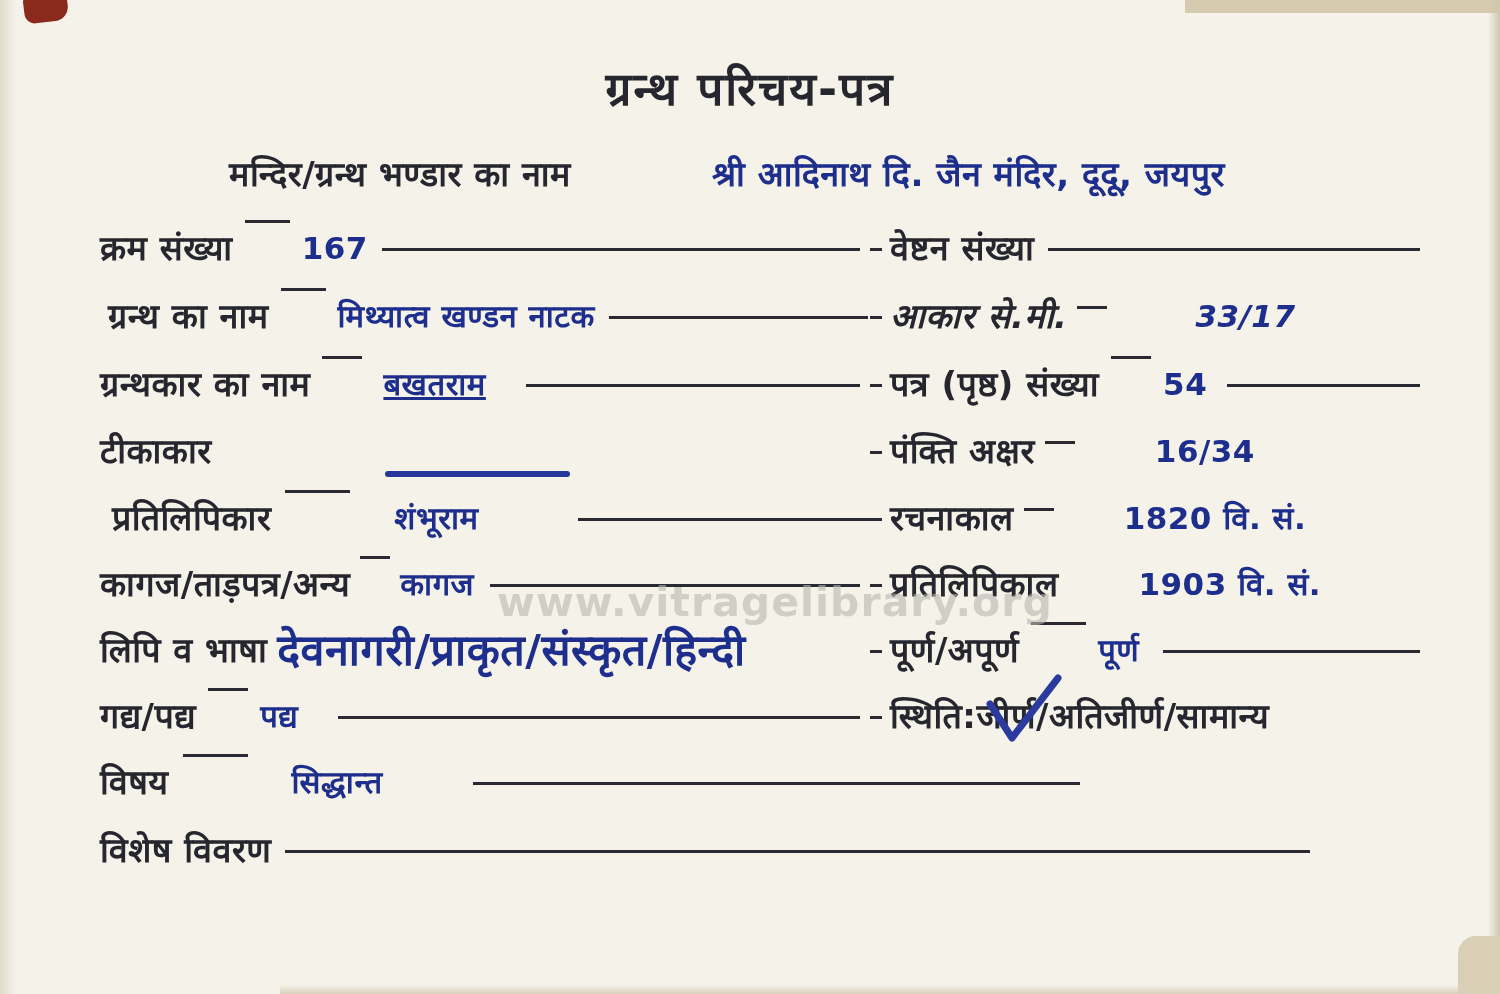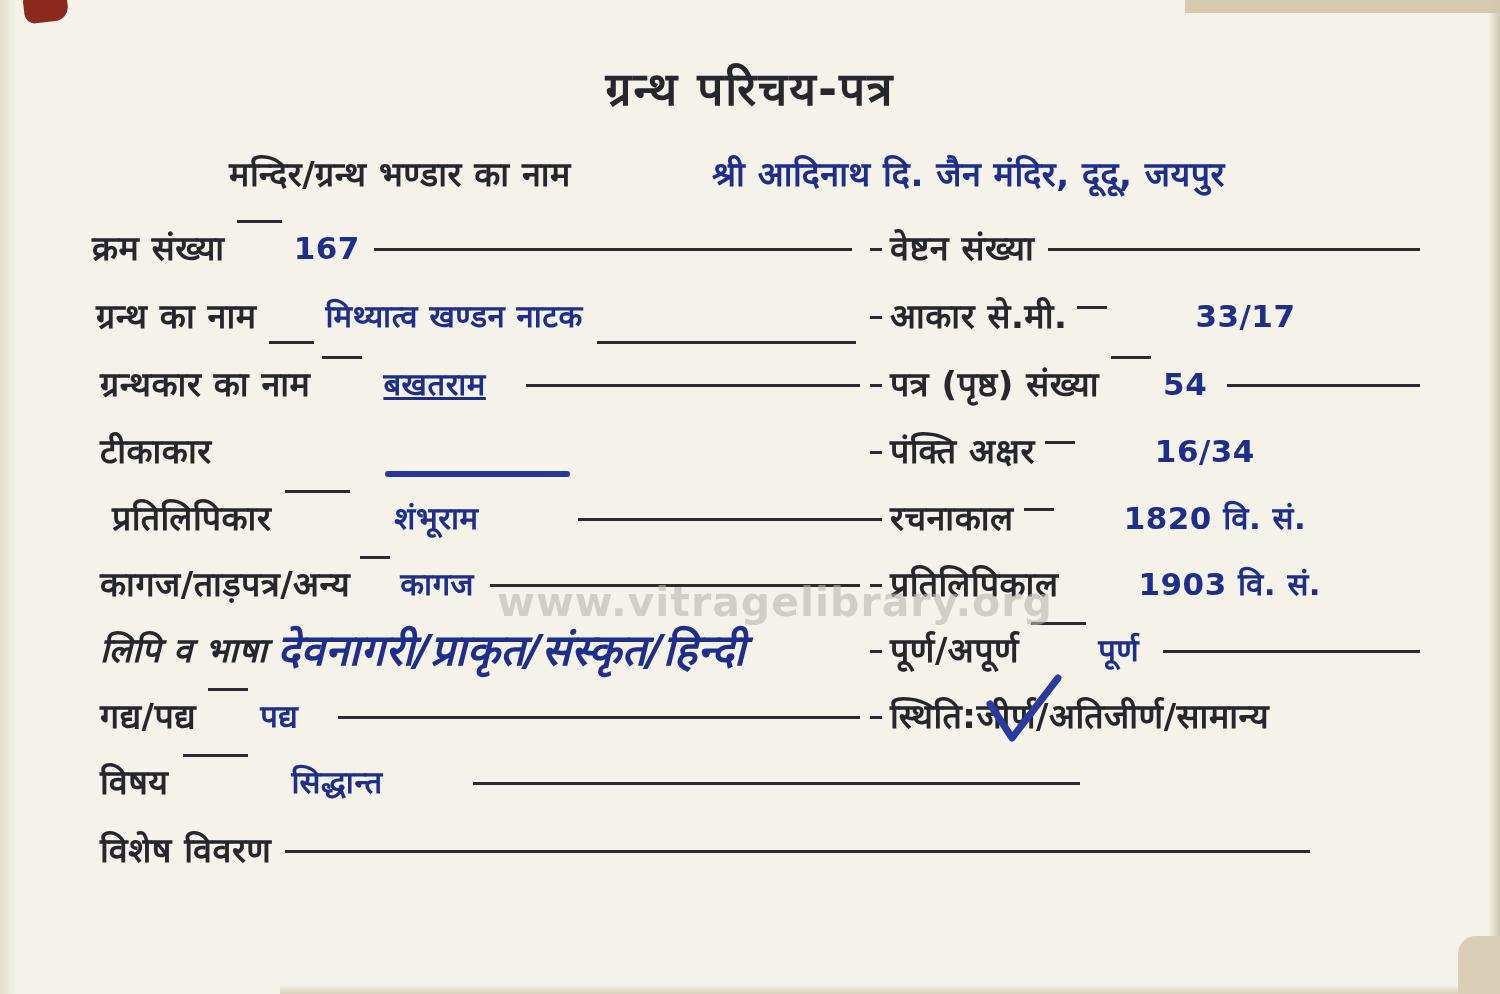--- a/index.html
+++ b/index.html
@@ -46,39 +46,39 @@
 
   <div class="title">ग्रन्थ परिचय-पत्र</div>
 
   <div class="row" style="left:100px;top:146px;width:600px;justify-content:center;">
     <span class="lbl">मन्दिर/ग्रन्थ भण्डार का नाम</span>
   </div>
   <div class="row" style="left:712px;top:146px;width:700px;">
     <span class="val" style="font-size:34px;">श्री आदिनाथ दि. जैन मंदिर, दूदू, जयपुर</span>
   </div>
 
-  <div class="row" style="left:92px;top:220px;width:760px;text-align:center;">
+  <div class="row" style="left:100px;top:220px;width:760px;text-align:center;">
     <span class="lbl">क्रम संख्या</span>
     <span class="rule w45"></span>
     <span class="val">167</span>
     <span class="rule grow" style="margin-left:14px;"></span>
   </div>
   <div class="row" style="left:870px;top:220px;width:550px;">
     <span class="rule w12"></span>
     <span class="lbl">वेष्टन संख्या</span>
     <span class="rule grow" style="margin-left:14px;"></span>
   </div>
 
-  <div class="row" style="left:96px;top:288px;width:760px;align-items:flex-end;">
+  <div class="row" style="left:108px;top:288px;width:760px;">
     <span class="lbl">ग्रन्थ का नाम</span>
     <span class="rule w45"></span>
     <span class="val">मिथ्यात्व खण्डन नाटक</span>
     <span class="rule grow" style="margin-left:14px;"></span>
   </div>
-  <div class="row" style="left:870px;top:288px;width:550px;">
+  <div class="row" style="left:870px;top:288px;width:550px;font-style:italic;">
     <span class="rule w12"></span>
     <span class="lbl">आकार से.मी.</span>
     <span class="rule w30" style="margin-top:18px;"></span>
     <span class="val" style="margin-left:78px;">33/17</span>
   </div>
 
   <div class="row" style="left:100px;top:356px;width:760px;">
     <span class="lbl">ग्रन्थकार का नाम</span>
     <span class="rule w40"></span>
     <span class="val" style="margin-left:9px;text-decoration:underline;">बखतराम</span>
@@ -122,21 +122,21 @@
     <span class="rule w30"></span>
     <span class="val">कागज</span>
     <span class="rule grow" style="margin-left:16px;"></span>
   </div>
   <div class="row" style="left:870px;top:556px;width:550px;">
     <span class="rule w12"></span>
     <span class="lbl">प्रतिलिपिकाल</span>
     <span class="val" style="margin-left:80px;">1903 वि. सं.</span>
   </div>
 
-  <div class="row" style="left:100px;top:622px;width:760px;font-style:italic;">
+  <div class="row" style="left:100px;top:622px;width:760px;">
     <span class="lbl">लिपि व भाषा</span>
     <span class="val" style="font-size:43px;margin-left:10px;">देवनागरी/प्राकृत/संस्कृत/हिन्दी</span>
   </div>
   <div class="row" style="left:870px;top:622px;width:550px;">
     <span class="rule w12"></span>
     <span class="lbl">पूर्ण/अपूर्ण</span>
     <span class="rule w55"></span>
     <span class="val">पूर्ण</span>
     <span class="rule grow" style="margin-left:24px;"></span>
   </div>

